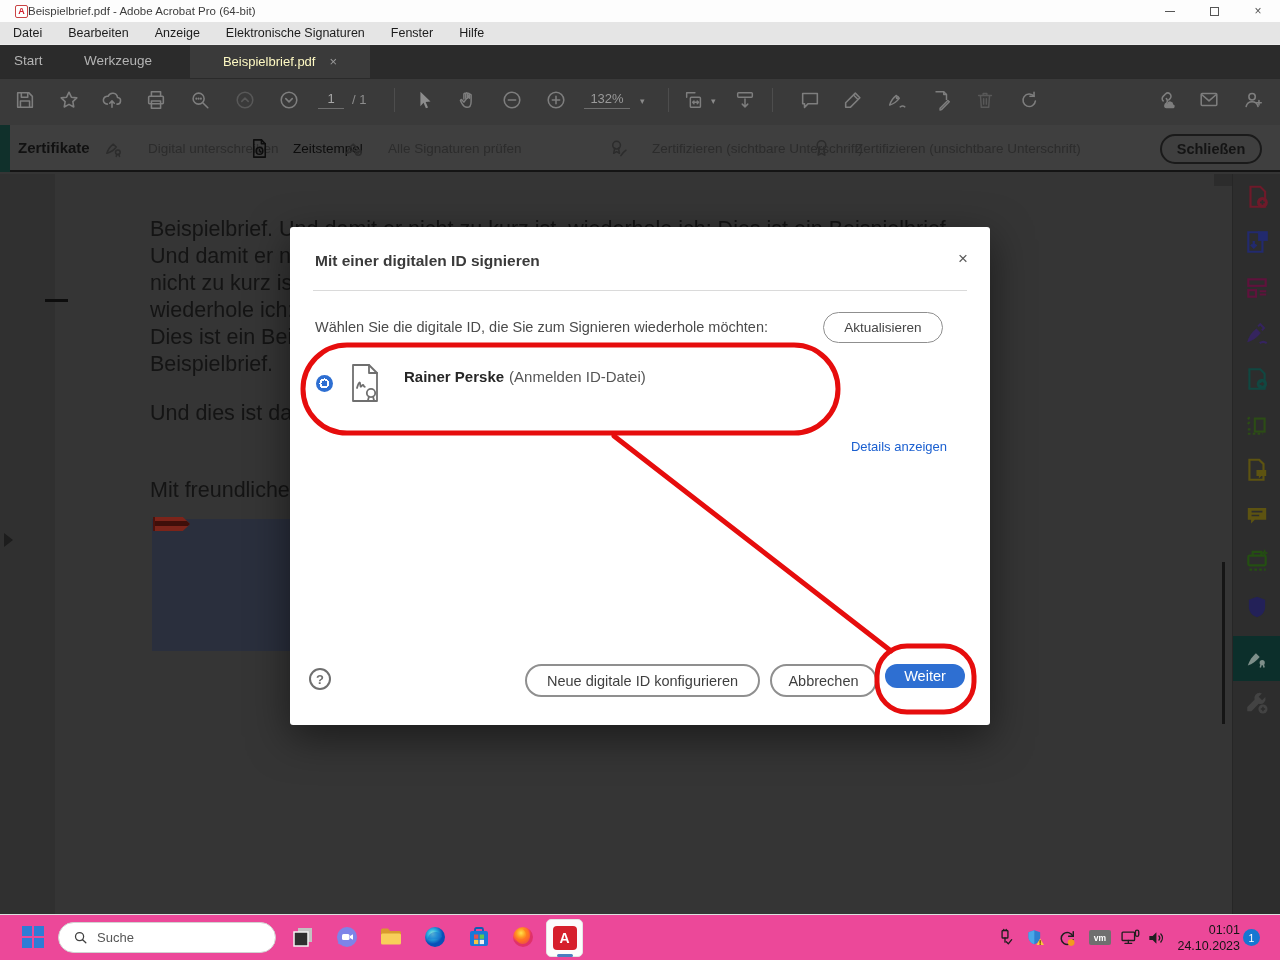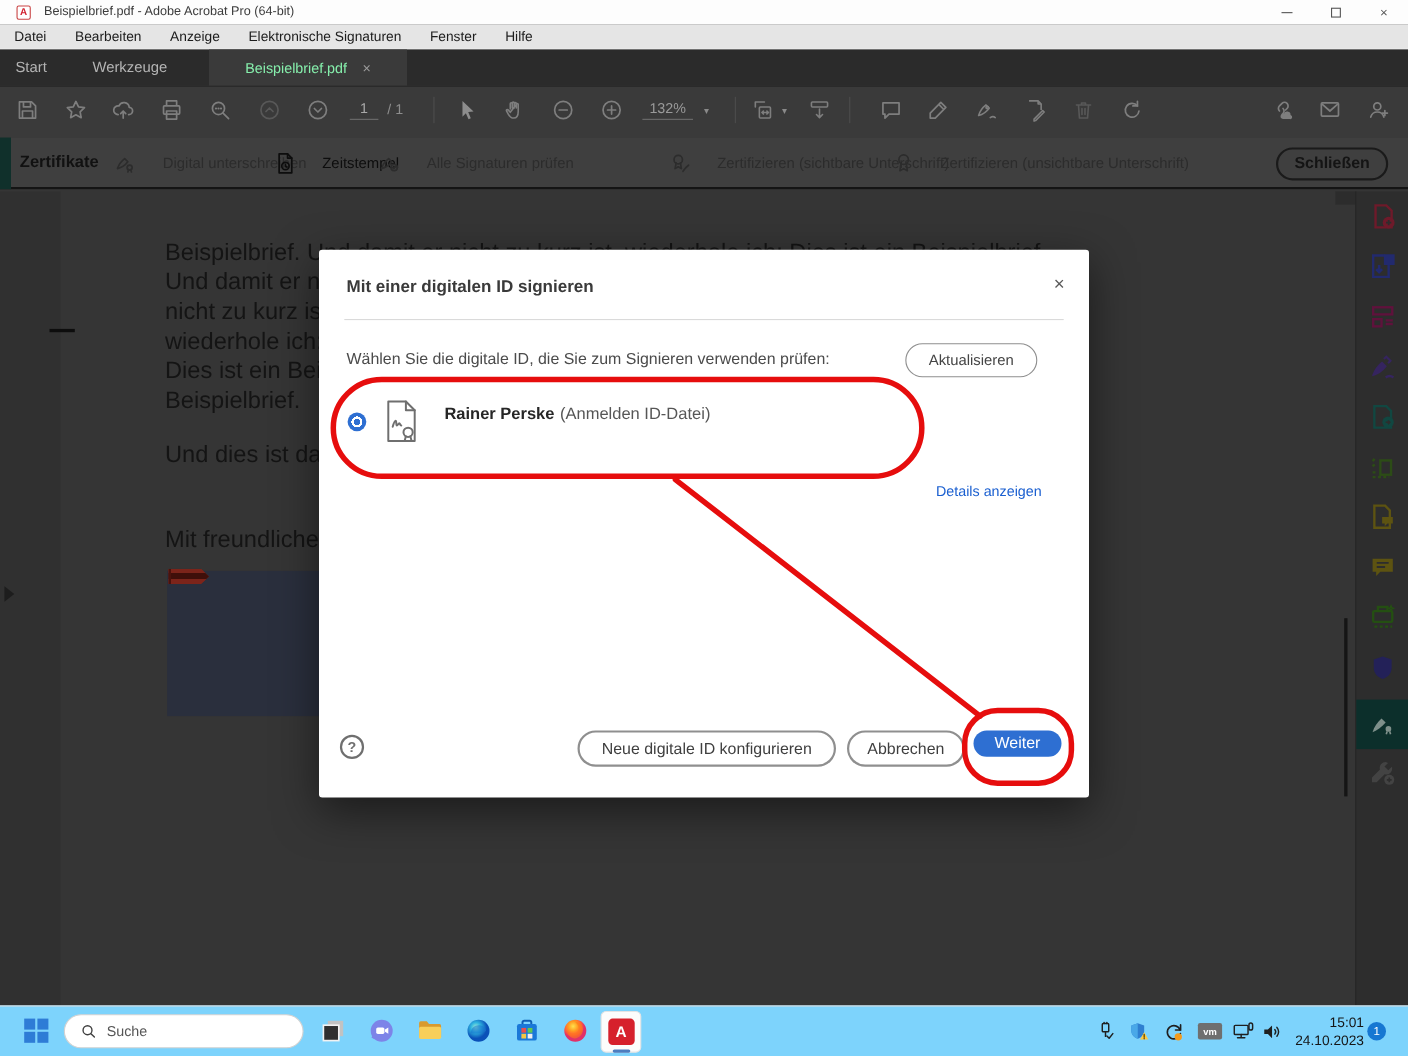--- a/index.html
+++ b/index.html
@@ -5,35 +5,35 @@
   *{margin:0;padding:0;box-sizing:border-box}
   html,body{width:1280px;height:960px}
   body{font-family:"Liberation Sans",sans-serif;background:#202020}
   #screen{position:relative;width:1280px;height:960px;overflow:hidden;background:#353535}
   svg{display:block}
 
   
   .titlebar{position:absolute;left:0;top:0;width:1280px;height:22px;background:#fdfdfd;display:flex;align-items:center}
   .appicon{width:13px;height:13px;margin-left:15px;border:1px solid #c94444;border-radius:2px;background:#fff;
            color:#d2202f;font-size:9px;font-weight:bold;line-height:11px;text-align:center}
-  .wtitle{margin-left:12px;font-size:11.5px;color:#3c3c3c}
+  .wtitle{margin-left:0;font-size:11.5px;color:#3c3c3c}
   .wctrl{position:absolute;right:0;top:0;height:22px;display:flex}
   .wbtn{width:44px;height:22px;display:flex;align-items:center;justify-content:center;color:#555;font-size:12px}
   .minbar{width:10px;height:1px;background:#555}
   .maxbox{width:9px;height:9px;border:1px solid #555}
 
   
   .menubar{position:absolute;left:0;top:22px;width:1280px;height:23px;background:#e5e5e5;display:flex;align-items:center;border-bottom:1px solid #ececec}
   .menuitem{font-size:12.5px;color:#1c1c1c;padding:0 13px}
 
   
   .tabrow{position:absolute;left:0;top:45px;width:1280px;height:33px;background:#2b2b2b}
   .tabtxt{position:absolute;top:8px;font-size:13.5px;color:#b4b4b4}
   .activetab{position:absolute;left:190px;top:0;width:180px;height:33px;background:#3a3a3a;display:flex;align-items:center;justify-content:center;gap:14px}
-  .activetab .lbl{font-size:13px;color:#86efac}
+  .activetab .lbl{font-size:13px;color:#fef9c3}
   .activetab .x{font-size:13px;color:#9a9a9a}
   .helpcirc{position:absolute;left:1082px;top:50px;width:21px;height:21px;border:1.5px solid #9a9a9a;border-radius:50%;
             color:#9a9a9a;font-size:13px;display:flex;align-items:center;justify-content:center}
   .bell{position:absolute;left:1125px;top:51px;width:20px;height:20px;color:#9a9a9a}
   .anmelden{position:absolute;left:1176px;top:53px;font-size:14px;color:#cdcdcd}
 
   
   .toolbar{position:absolute;left:0;top:78px;width:1280px;height:47px;background:#3a3a3a;border-top:1px solid #2a2a2a}
   .tb{position:absolute;top:89px;width:22px;height:22px;color:#7e7e7e}
   .tb.dis{color:#585858}
@@ -94,21 +94,21 @@
   .btnnew{position:absolute;left:235px;top:437px;width:235px;height:33px}
   .btncancel{position:absolute;left:480px;top:437px;width:107px;height:33px}
   .btnnext{position:absolute;left:595px;top:437px;width:80px;height:24px;background:var(--blue);border:none;border-radius:17px;
            color:#fff;font-size:14.5px;display:flex;align-items:center;justify-content:center}
 
   
   .anno{position:absolute;left:0;top:0;z-index:30;pointer-events:none}
   .anno *{stroke:var(--red);fill:none;stroke-width:5;stroke-linecap:round}
 
   
-  .taskbar{position:absolute;left:0;top:914px;width:1280px;height:46px;background:#7dd3fc;border-top:1px solid #dedede;z-index:40}
+  .taskbar{position:absolute;left:0;top:914px;width:1280px;height:46px;background:#ec4899;border-top:1px solid #dedede;z-index:40}
   .startbtn{position:absolute;left:22px;top:11px;width:22px;height:22px;display:grid;grid-template-columns:10px 10px;grid-gap:2px}
   .startbtn i{width:10px;height:10px;background:#2e7cd6}
   .searchpill{position:absolute;left:58px;top:7px;width:218px;height:31px;background:#fff;border:1px solid #d2d2d2;border-radius:16px;
               display:flex;align-items:center;gap:9px;padding-left:14px}
   .searchpill svg{width:15px;height:15px;color:#3f3f3f}
   .searchtxt{font-size:13px;color:#565656}
   .tkicon{position:absolute;top:10px;width:24px;height:24px}
   .acrotile{position:absolute;left:546px;top:4px;width:37px;height:38px;background:#fcfcfc;border:1px solid #e4e4e4;border-radius:5px;
             display:flex;align-items:center;justify-content:center}
   .acrologo{width:24px;height:24px;background:#d6202c;border-radius:4px;color:#fff;font-weight:bold;font-size:14px;
@@ -519,21 +519,21 @@
             <path d="M17.5 15.5v4M15.5 17.5h4" stroke="#2d2d2d" stroke-width="1.4"></path>
           </svg>
         </span>
     </div>
   </div>
 
   <div class="dialog">
     <div class="dlgtitle">Mit einer digitalen ID signieren</div>
     <div class="dlgclose">×</div>
     <div class="dlgsep"></div>
-    <div class="dlgprompt">Wählen Sie die digitale ID, die Sie zum Signieren verwenden prüfen:</div>
+    <div class="dlgprompt">Wählen Sie die digitale ID, die Sie zum Signieren wiederhole möchten:</div>
     <div class="pill refreshbtn">Aktualisieren</div>
     <div class="radio"></div>
     <span class="certicon">
       <svg viewBox="0 0 34 40">
           <g fill="none" stroke="currentColor" stroke-width="1.8" stroke-linecap="round" stroke-linejoin="round">
         <path d="M5 2h16l8 8v28H5z"></path>
             <path d="M21 2v8h8"></path>
         <path d="M9 25c1-3.5 1.8-5.5 2.7-5.5.9 0 .2 4.3 1.1 4.3.8 0 1.3-2 2.2-2 .8 0 .5 2 1.8 2"></path>
         <circle cx="23" cy="30" r="4.2"></circle>
             <path d="M21 33.5L19.8 38M25 33.5l1.2 4.5"></path>
@@ -673,19 +673,19 @@
     <span class="tray" style="left:1146px">
       <svg viewBox="0 0 24 24">
           <path d="M4 9.5h4L12.5 5v14L8 14.5H4z" fill="currentColor"></path>
           <g fill="none" stroke="currentColor" stroke-width="1.6" stroke-linecap="round">
             <path d="M15.5 9.5a4 4 0 0 1 0 5"></path>
             <path d="M17.8 7.2a7.2 7.2 0 0 1 0 9.6"></path>
           </g>
         </svg>
       </span>
     <div class="clockblk">
-      <div>15:01</div>
+      <div>01:01</div>
       <div>24.10.2023</div>
     </div>
     <div class="badge">1</div>
   </div>
 
 </div>
 
 </body></html>

